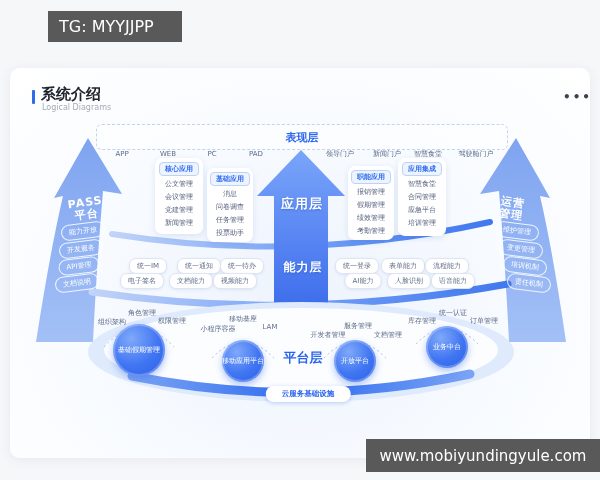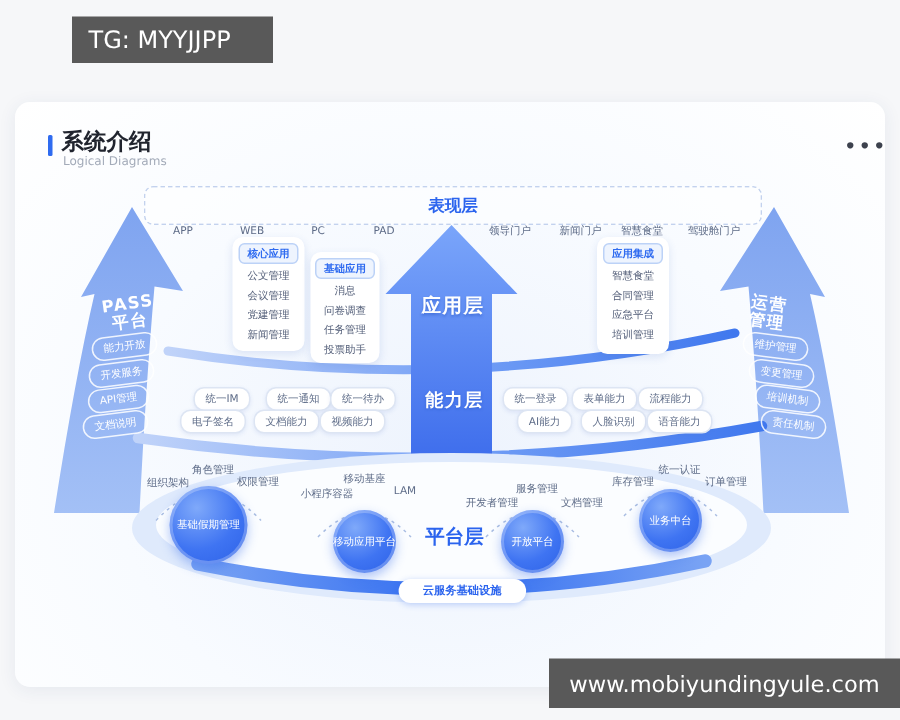--- a/index.html
+++ b/index.html
@@ -156,20 +156,27 @@
       <div class="col-i">会议管理</div>
       <div class="col-i">党建管理</div>
       <div class="col-i">新闻管理</div>
     </div>
     <div class="col" style="left:207px;top:168px;width:46px;height:74px">
       <div class="col-h">基础应用</div>
       <div class="col-i">消息</div>
       <div class="col-i">问卷调查</div>
       <div class="col-i">任务管理</div>
       <div class="col-i">投票助手</div>
+    </div>
+    <div class="col" style="left:348px;top:166px;width:46px;height:74px">
+      <div class="col-h">职能应用</div>
+      <div class="col-i">报销管理</div>
+      <div class="col-i">假期管理</div>
+      <div class="col-i">绩效管理</div>
+      <div class="col-i">考勤管理</div>
     </div>
     <div class="col" style="left:398px;top:158px;width:48px;height:78px">
       <div class="col-h">应用集成</div>
       <div class="col-i">智慧食堂</div>
       <div class="col-i">合同管理</div>
       <div class="col-i">应急平台</div>
       <div class="col-i">培训管理</div>
     </div>
 
     <div class="abs ctr layer-label-white" style="left:303px;top:267px;font-size:12px">能力层</div>

